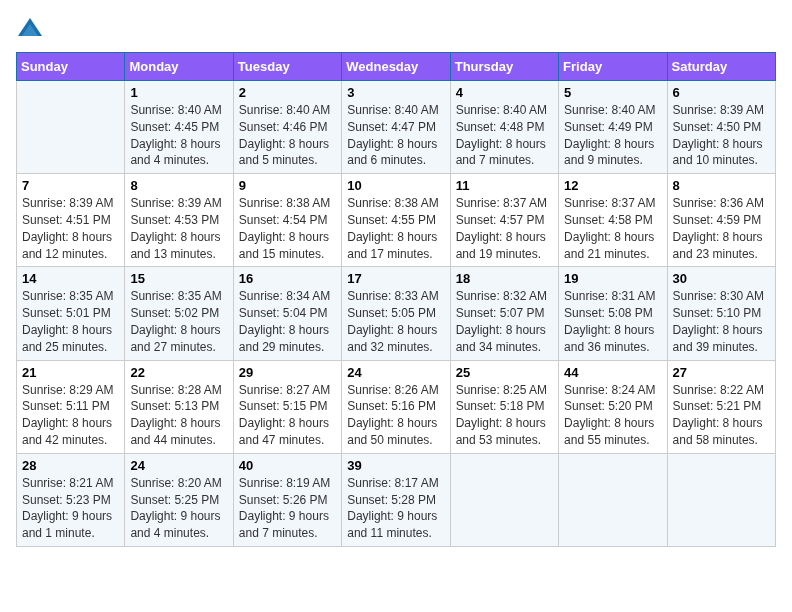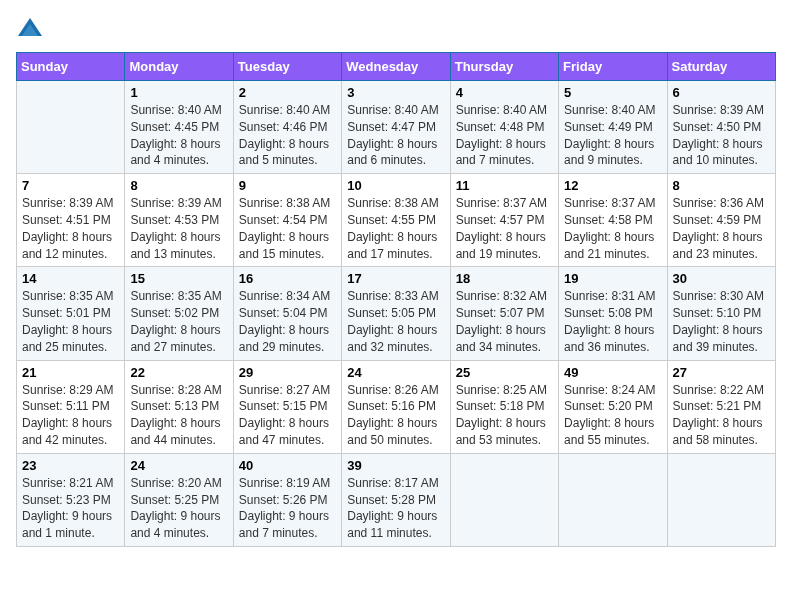--- a/index.html
+++ b/index.html
@@ -271,35 +271,35 @@
           Sunrise: 8:26 AM<br>Sunset: 5:16 PM<br>Daylight: 8 hours and 50 minutes.
         </div>
         </td>
         <td>
           <span class="day-num">25</span>
         <div class="day-detail">
           Sunrise: 8:25 AM<br>Sunset: 5:18 PM<br>Daylight: 8 hours and 53 minutes.
         </div>
         </td>
         <td>
-          <span class="day-num">49</span>
+          <span class="day-num">44</span>
         <div class="day-detail">
           Sunrise: 8:24 AM<br>Sunset: 5:20 PM<br>Daylight: 8 hours and 55 minutes.
         </div>
         </td>
         <td>
           <span class="day-num">27</span>
         <div class="day-detail">
           Sunrise: 8:22 AM<br>Sunset: 5:21 PM<br>Daylight: 8 hours and 58 minutes.
         </div>
         </td>
       </tr>
       <tr>
         <td>
-          <span class="day-num">23</span>
+          <span class="day-num">28</span>
         <div class="day-detail">
           Sunrise: 8:21 AM<br>Sunset: 5:23 PM<br>Daylight: 9 hours and 1 minute.
         </div>
         </td>
         <td>
           <span class="day-num">24</span>
         <div class="day-detail">
           Sunrise: 8:20 AM<br>Sunset: 5:25 PM<br>Daylight: 9 hours and 4 minutes.
         </div>
         </td>

